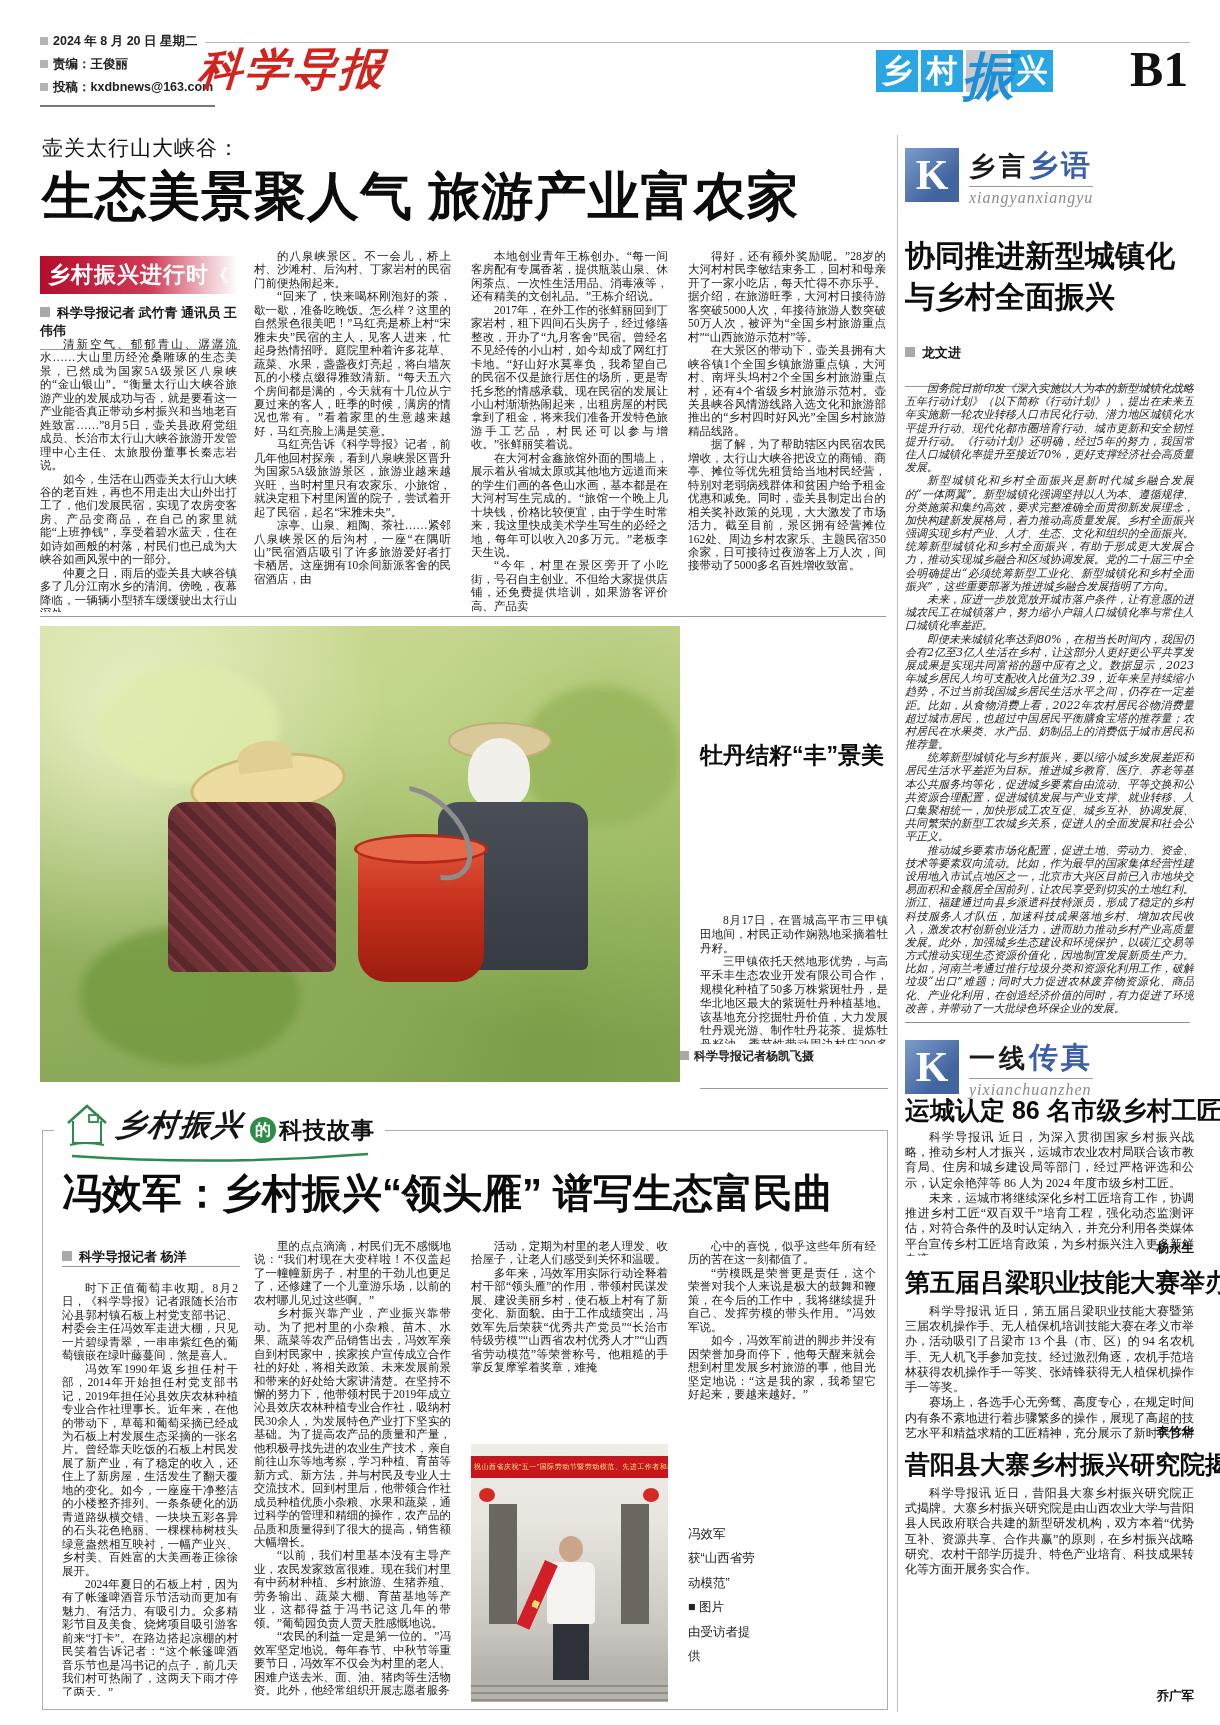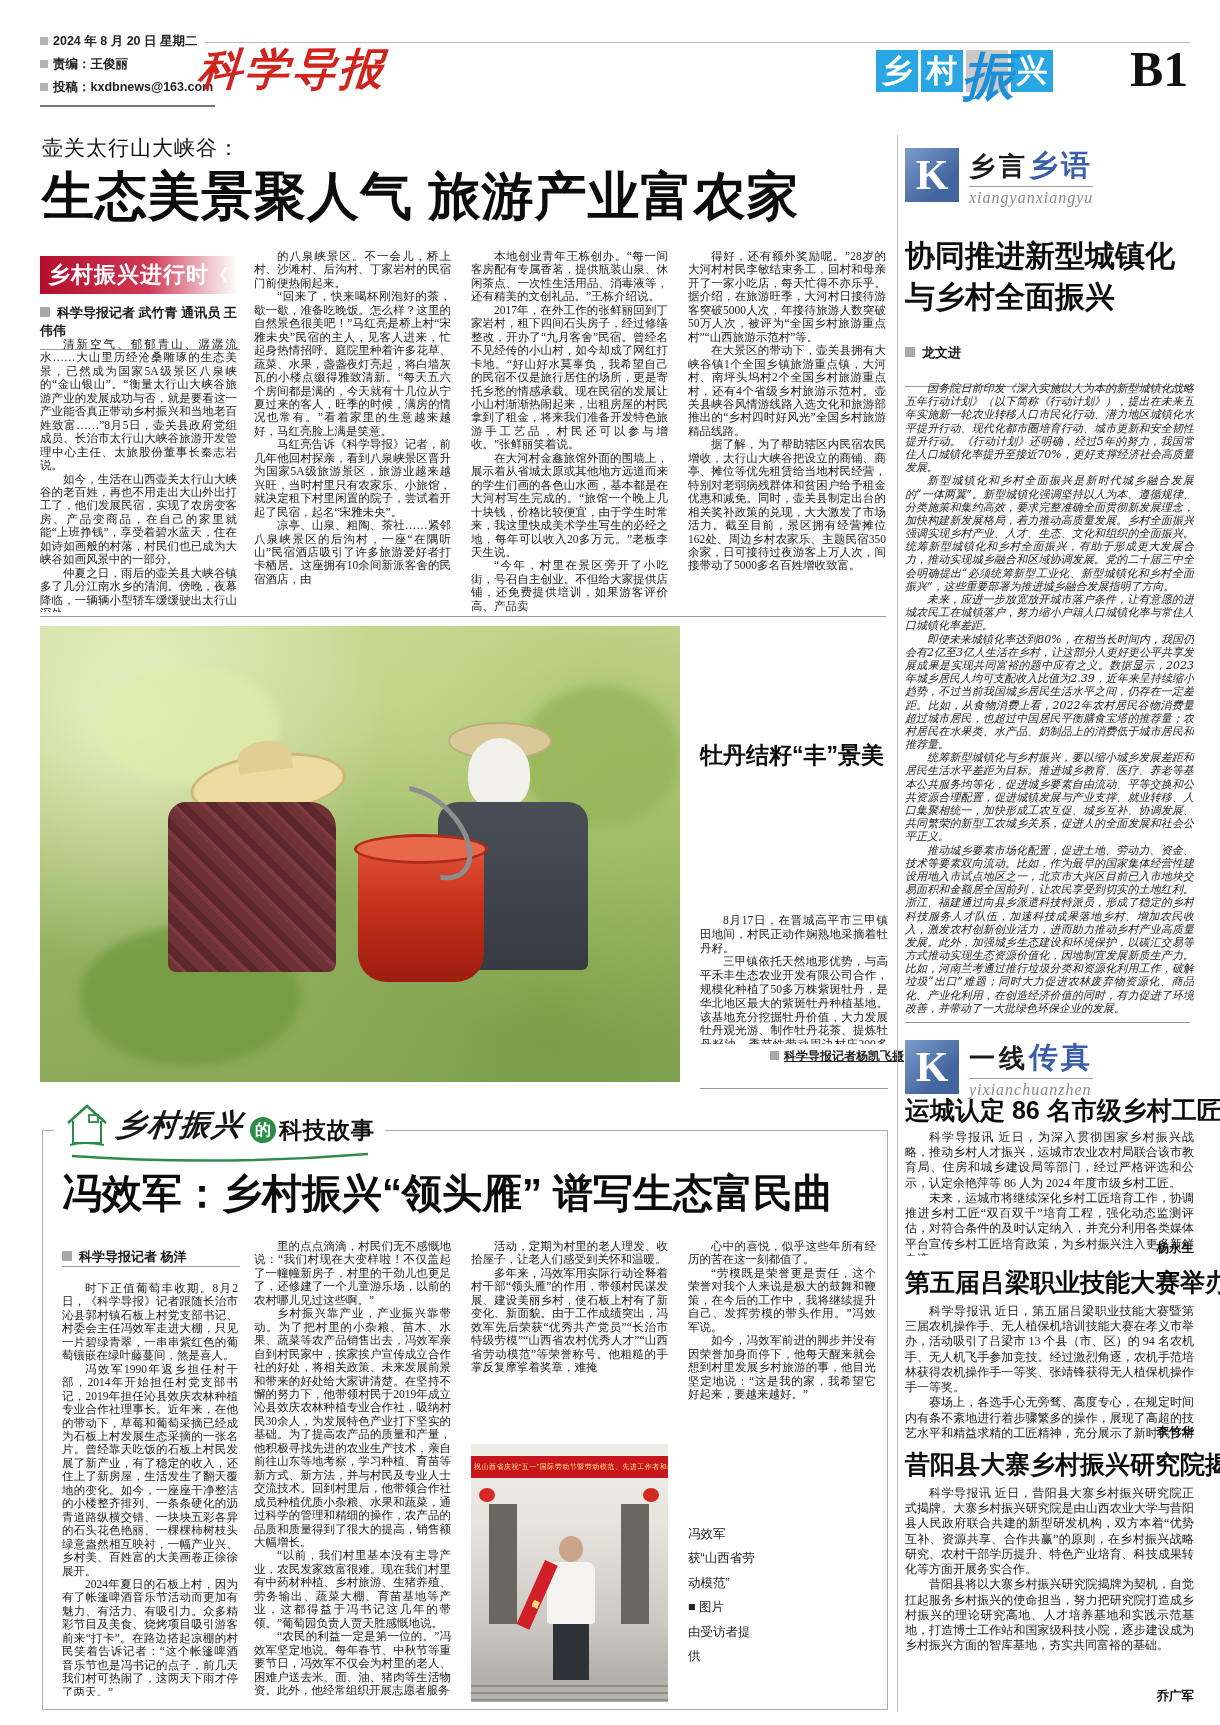--- a/index.html
+++ b/index.html
@@ -66,21 +66,21 @@
         background:#e8684a;border:3px solid #b2structural;border:3px solid #b22a18;box-sizing:border-box;}
   .bucket::after{content:"";position:absolute;left:10px;top:-46px;width:104px;height:60px;border-radius:50%;
         border:5px solid #8d8d8d;border-bottom-color:transparent;border-left-color:transparent;transform:rotate(45deg);}
   .bucket-label{position:absolute;left:28px;top:52px;width:70px;height:34px;color:rgba(255,255,255,.85);
         font-size:9px;text-align:center;line-height:1.2;overflow:hidden;}
   
   .pstitle{left:700px;top:740px;width:190px;font-size:23px;font-weight:900;color:#0d0d0d;white-space:nowrap;}
   .pstext{left:700px;top:914px;width:188px;height:130px;overflow:hidden;}
   .pstext p{margin:0;text-indent:2em;text-align:justify;font-family:"Liberation Serif",serif;
             font-size:11.5px;line-height:1.2;color:#1b1b1b;}
-  .pscredit{left:716px;top:1048px;width:188px;text-align:right;font-size:12px;font-weight:bold;color:#222;text-decoration:underline;}
+  .pscredit{left:680px;top:1048px;width:188px;font-size:12px;font-weight:bold;color:#222;}
   .pscredit::before{content:"";display:inline-block;width:9px;height:9px;background:#a9a9a9;margin-right:5px;}
   
   .featbox{left:42px;top:1130px;width:844px;height:578px;border:1px solid #adadad;}
   .badge{left:54px;top:1094px;height:62px;background:#fff;display:flex;align-items:center;padding:0 10px;}
   .badge .script{font-family:"DejaVu Serif",serif;font-style:italic;font-weight:bold;font-size:30px;color:#151515;
         letter-spacing:2px;transform:skewX(-6deg);margin-left:6px;}
   .badge .de{width:26px;height:26px;border-radius:50%;background:#2e8b4a;color:#fff;font-size:16px;font-weight:bold;
         display:flex;align-items:center;justify-content:center;margin:10px 3px 0 6px;}
   .badge .bold{font-size:23px;font-weight:900;color:#111;margin-top:10px;letter-spacing:1px;}
   .swoosh{left:70px;top:1152px;width:300px;height:12px;}
@@ -324,17 +324,16 @@
   <div class="abs brief-title bt-b">第五届吕梁职业技能大赛举办</div>
   <div class="abs brief-body bb-b">
       <p>科学导报讯 近日，第五届吕梁职业技能大赛暨第三届农机操作手、无人植保机培训技能大赛在孝义市举办，活动吸引了吕梁市 13 个县（市、区）的 94 名农机手、无人机飞手参加竞技。经过激烈角逐，农机手范培林获得农机操作手一等奖、张靖锋获得无人植保机操作手一等奖。</p>
       <p>赛场上，各选手心无旁骛、高度专心，在规定时间内有条不紊地进行着步骤繁多的操作，展现了高超的技艺水平和精益求精的工匠精神，充分展示了新时代乡村技能人才的精湛技艺和良好风貌。</p>
     </div>
   <div class="sig sig-b">李竹华</div>
 
   <div class="abs brief-title bt-c">昔阳县大寨乡村振兴研究院揭牌</div>
   <div class="abs brief-body bb-c">
       <p>科学导报讯 近日，昔阳县大寨乡村振兴研究院正式揭牌。大寨乡村振兴研究院是由山西农业大学与昔阳县人民政府联合共建的新型研发机构，双方本着“优势互补、资源共享、合作共赢”的原则，在乡村振兴战略研究、农村干部学历提升、特色产业培育、科技成果转化等方面开展务实合作。</p>
-      <p>昔阳县将以大寨乡村振兴研究院揭牌为契机，自觉扛起服务乡村振兴的使命担当，努力把研究院打造成乡村振兴的理论研究高地、人才培养基地和实践示范基地，打造博士工作站和国家级科技小院，逐步建设成为乡村振兴方面的智库基地，夯实共同富裕的基础。</p>
     </div>
   <div class="sig sig-c">乔广军</div>
 
 </div>
 
 </body></html>

